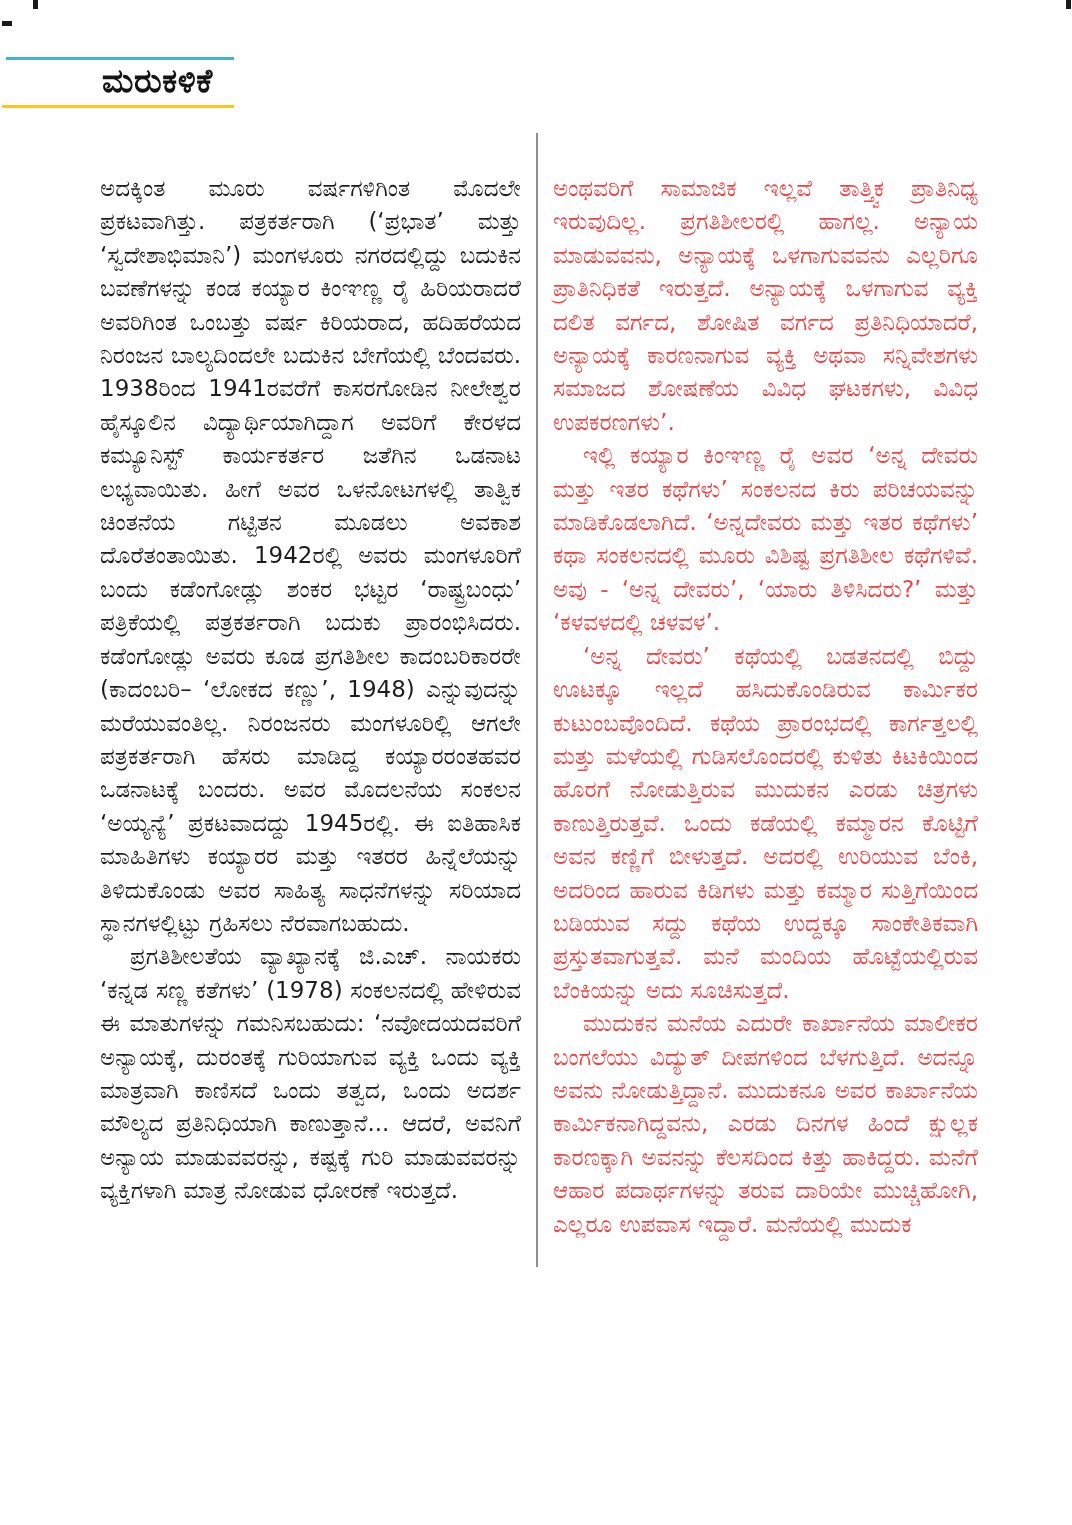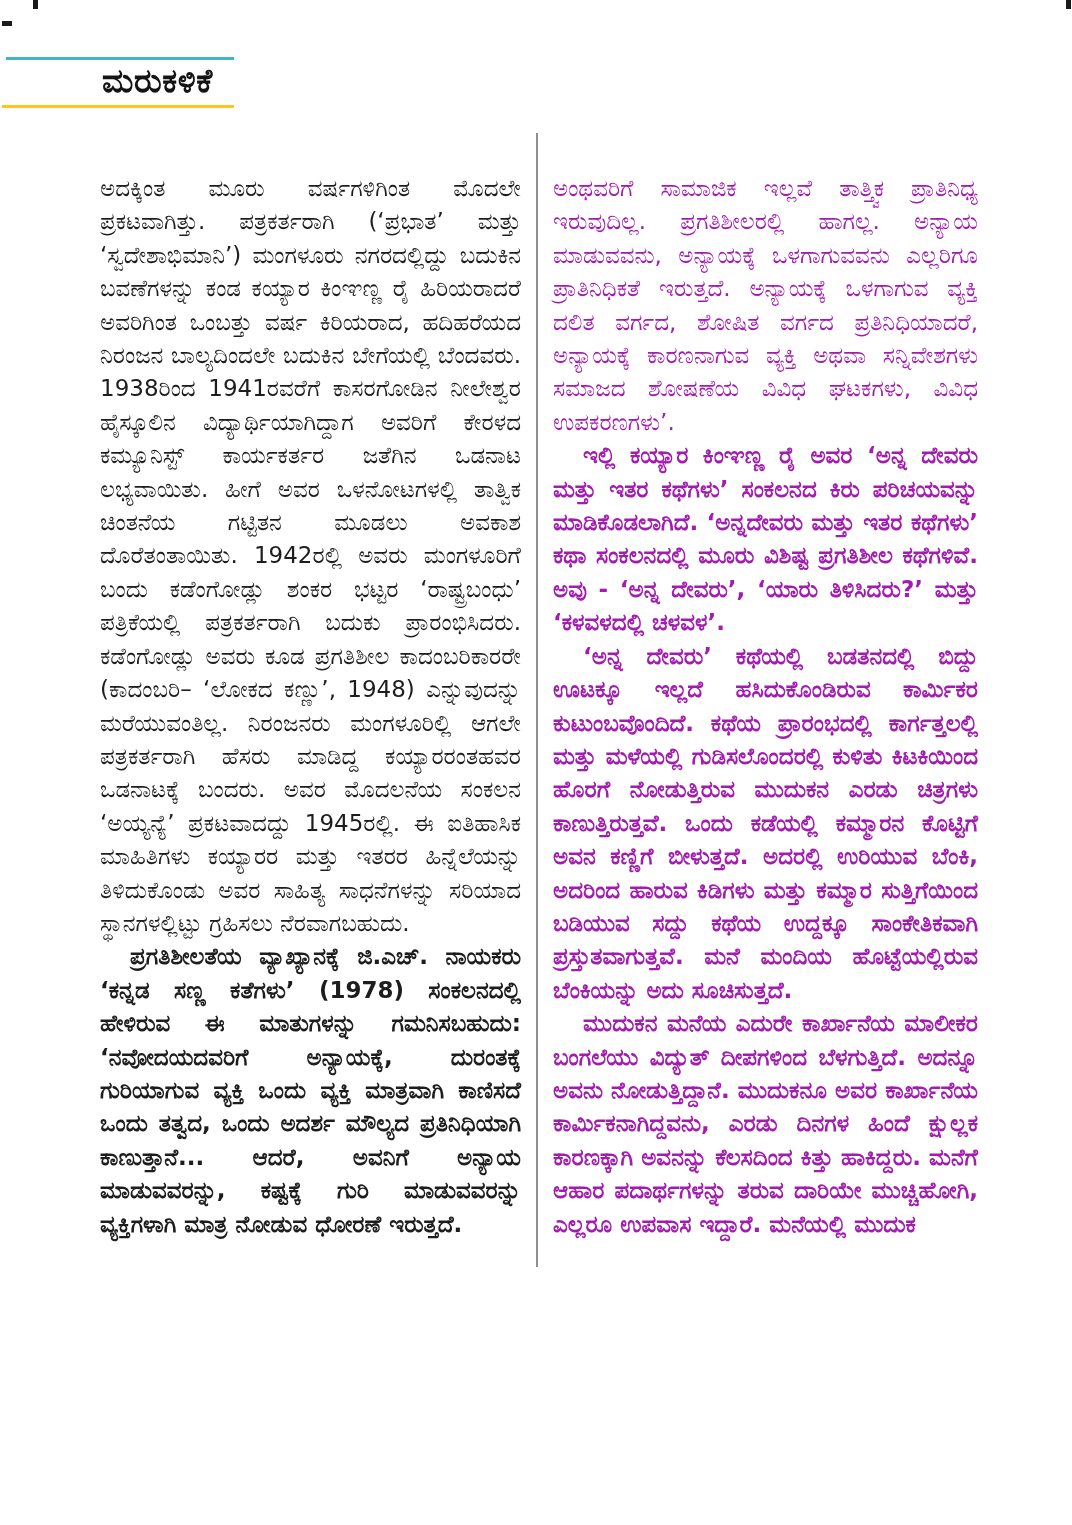--- a/index.html
+++ b/index.html
@@ -54,21 +54,21 @@
     top: 128px;
     color: #1d1d1d;
     font-size: 23px;
     line-height: 33.4px;
     text-align: justify;
     margin-top: 44px;
   }
   .column.left  { left: 100px; width: 421px; }
   .column.right { left: 553px; width: 425px; }
   .column p { margin: 0; }
-  .column p.indent { text-indent: 30px; font-weight: bold; }
+  .column p.indent { text-indent: 30px; }
   .col-divider {
     position: absolute;
     left: 536px; top: 133px;
     width: 2px; height: 1236px;
     background: #8f8f8f;
   }
 
   
   .footer {
     position: absolute;
@@ -109,21 +109,21 @@
   <div class="section-title">ಮರುಕಳಿಕೆ</div>
   <div class="rule-bottom" style="background: rgb(255, 197, 31);"></div>
 
   <div class="column left" style="color: rgb(29, 29, 29);">
     <p>ಅದಕ್ಕಿಂತ ಮೂರು ವರ್ಷಗಳಿಗಿಂತ ಮೊದಲೇ ಪ್ರಕಟವಾಗಿತ್ತು. ಪತ್ರಕರ್ತರಾಗಿ (‘ಪ್ರಭಾತ’ ಮತ್ತು ‘ಸ್ವದೇಶಾಭಿಮಾನಿ’) ಮಂಗಳೂರು ನಗರದಲ್ಲಿದ್ದು ಬದುಕಿನ ಬವಣೆಗಳನ್ನು ಕಂಡ ಕಯ್ಯಾರ ಕಿಂಞಣ್ಣ ರೈ ಹಿರಿಯರಾದರೆ ಅವರಿಗಿಂತ ಒಂಬತ್ತು ವರ್ಷ ಕಿರಿಯರಾದ, ಹದಿಹರೆಯದ ನಿರಂಜನ ಬಾಲ್ಯದಿಂದಲೇ ಬದುಕಿನ ಬೇಗೆಯಲ್ಲಿ ಬೆಂದವರು. 1938ರಿಂದ 1941ರವರೆಗೆ ಕಾಸರಗೋಡಿನ ನೀಲೇಶ್ವರ ಹೈಸ್ಕೂಲಿನ ವಿದ್ಯಾರ್ಥಿಯಾಗಿದ್ದಾಗ ಅವರಿಗೆ ಕೇರಳದ ಕಮ್ಯೂನಿಸ್ಟ್ ಕಾರ್ಯಕರ್ತರ ಜತೆಗಿನ ಒಡನಾಟ ಲಭ್ಯವಾಯಿತು. ಹೀಗೆ ಅವರ ಒಳನೋಟಗಳಲ್ಲಿ ತಾತ್ವಿಕ ಚಿಂತನೆಯ ಗಟ್ಟಿತನ ಮೂಡಲು ಅವಕಾಶ ದೊರೆತಂತಾಯಿತು. 1942ರಲ್ಲಿ ಅವರು ಮಂಗಳೂರಿಗೆ ಬಂದು ಕಡೆಂಗೋಡ್ಲು ಶಂಕರ ಭಟ್ಟರ ‘ರಾಷ್ಟ್ರಬಂಧು’ ಪತ್ರಿಕೆಯಲ್ಲಿ ಪತ್ರಕರ್ತರಾಗಿ ಬದುಕು ಪ್ರಾರಂಭಿಸಿದರು. ಕಡೆಂಗೋಡ್ಲು ಅವರು ಕೂಡ ಪ್ರಗತಿಶೀಲ ಕಾದಂಬರಿಕಾರರೇ (ಕಾದಂಬರಿ– ‘ಲೋಕದ ಕಣ್ಣು’, 1948) ಎನ್ನುವುದನ್ನು ಮರೆಯುವಂತಿಲ್ಲ. ನಿರಂಜನರು ಮಂಗಳೂರಿಲ್ಲಿ ಆಗಲೇ ಪತ್ರಕರ್ತರಾಗಿ ಹೆಸರು ಮಾಡಿದ್ದ ಕಯ್ಯಾರರಂತಹವರ ಒಡನಾಟಕ್ಕೆ ಬಂದರು. ಅವರ ಮೊದಲನೆಯ ಸಂಕಲನ ‘ಅಯ್ಯನ್ಯೆ’ ಪ್ರಕಟವಾದದ್ದು 1945ರಲ್ಲಿ. ಈ ಐತಿಹಾಸಿಕ ಮಾಹಿತಿಗಳು ಕಯ್ಯಾರರ ಮತ್ತು ಇತರರ ಹಿನ್ನೆಲೆಯನ್ನು ತಿಳಿದುಕೊಂಡು ಅವರ ಸಾಹಿತ್ಯ ಸಾಧನೆಗಳನ್ನು ಸರಿಯಾದ ಸ್ಥಾನಗಳಲ್ಲಿಟ್ಟು ಗ್ರಹಿಸಲು ನೆರವಾಗಬಹುದು.</p>
     <p class="indent">ಪ್ರಗತಿಶೀಲತೆಯ ವ್ಯಾಖ್ಯಾನಕ್ಕೆ ಜಿ.ಎಚ್. ನಾಯಕರು ‘ಕನ್ನಡ ಸಣ್ಣ ಕತೆಗಳು’ (1978) ಸಂಕಲನದಲ್ಲಿ ಹೇಳಿರುವ ಈ ಮಾತುಗಳನ್ನು ಗಮನಿಸಬಹುದು: ‘ನವೋದಯದವರಿಗೆ ಅನ್ಯಾಯಕ್ಕೆ, ದುರಂತಕ್ಕೆ ಗುರಿಯಾಗುವ ವ್ಯಕ್ತಿ ಒಂದು ವ್ಯಕ್ತಿ ಮಾತ್ರವಾಗಿ ಕಾಣಿಸದೆ ಒಂದು ತತ್ವದ, ಒಂದು ಅದರ್ಶ ಮೌಲ್ಯದ ಪ್ರತಿನಿಧಿಯಾಗಿ ಕಾಣುತ್ತಾನೆ... ಆದರೆ, ಅವನಿಗೆ ಅನ್ಯಾಯ ಮಾಡುವವರನ್ನು, ಕಷ್ಟಕ್ಕೆ ಗುರಿ ಮಾಡುವವರನ್ನು ವ್ಯಕ್ತಿಗಳಾಗಿ ಮಾತ್ರ ನೋಡುವ ಧೋರಣೆ ಇರುತ್ತದೆ.</p>
   </div>
 
   <div class="col-divider" style="background: rgb(143, 143, 143);"></div>
 
-  <div class="column right" style="color: #a21caf;">
+  <div class="column right" style="color: #ef4444;">
     <p>ಅಂಥವರಿಗೆ ಸಾಮಾಜಿಕ ಇಲ್ಲವೆ ತಾತ್ತ್ವಿಕ ಪ್ರಾತಿನಿಧ್ಯ ಇರುವುದಿಲ್ಲ. ಪ್ರಗತಿಶೀಲರಲ್ಲಿ ಹಾಗಲ್ಲ. ಅನ್ಯಾಯ ಮಾಡುವವನು, ಅನ್ಯಾಯಕ್ಕೆ ಒಳಗಾಗುವವನು ಎಲ್ಲರಿಗೂ ಪ್ರಾತಿನಿಧಿಕತೆ ಇರುತ್ತದೆ. ಅನ್ಯಾಯಕ್ಕೆ ಒಳಗಾಗುವ ವ್ಯಕ್ತಿ ದಲಿತ ವರ್ಗದ, ಶೋಷಿತ ವರ್ಗದ ಪ್ರತಿನಿಧಿಯಾದರೆ, ಅನ್ಯಾಯಕ್ಕೆ ಕಾರಣನಾಗುವ ವ್ಯಕ್ತಿ ಅಥವಾ ಸನ್ನಿವೇಶಗಳು ಸಮಾಜದ ಶೋಷಣೆಯ ವಿವಿಧ ಘಟಕಗಳು, ವಿವಿಧ ಉಪಕರಣಗಳು’.</p>
     <p class="indent">ಇಲ್ಲಿ ಕಯ್ಯಾರ ಕಿಂಞಣ್ಣ ರೈ ಅವರ ‘ಅನ್ನ ದೇವರು ಮತ್ತು ಇತರ ಕಥೆಗಳು’ ಸಂಕಲನದ ಕಿರು ಪರಿಚಯವನ್ನು ಮಾಡಿಕೊಡಲಾಗಿದೆ. ‘ಅನ್ನದೇವರು ಮತ್ತು ಇತರ ಕಥೆಗಳು’ ಕಥಾ ಸಂಕಲನದಲ್ಲಿ ಮೂರು ವಿಶಿಷ್ಟ ಪ್ರಗತಿಶೀಲ ಕಥೆಗಳಿವೆ. ಅವು - ‘ಅನ್ನ ದೇವರು’, ‘ಯಾರು ತಿಳಿಸಿದರು?’ ಮತ್ತು ‘ಕಳವಳದಲ್ಲಿ ಚಳವಳ’.</p>
     <p class="indent">‘ಅನ್ನ ದೇವರು’ ಕಥೆಯಲ್ಲಿ ಬಡತನದಲ್ಲಿ ಬಿದ್ದು ಊಟಕ್ಕೂ ಇಲ್ಲದೆ ಹಸಿದುಕೊಂಡಿರುವ ಕಾರ್ಮಿಕರ ಕುಟುಂಬವೊಂದಿದೆ. ಕಥೆಯ ಪ್ರಾರಂಭದಲ್ಲಿ ಕಾರ್ಗತ್ತಲಲ್ಲಿ ಮತ್ತು ಮಳೆಯಲ್ಲಿ ಗುಡಿಸಲೊಂದರಲ್ಲಿ ಕುಳಿತು ಕಿಟಕಿಯಿಂದ ಹೊರಗೆ ನೋಡುತ್ತಿರುವ ಮುದುಕನ ಎರಡು ಚಿತ್ರಗಳು ಕಾಣುತ್ತಿರುತ್ತವೆ. ಒಂದು ಕಡೆಯಲ್ಲಿ ಕಮ್ಮಾರನ ಕೊಟ್ಟಿಗೆ ಅವನ ಕಣ್ಣಿಗೆ ಬೀಳುತ್ತದೆ. ಅದರಲ್ಲಿ ಉರಿಯುವ ಬೆಂಕಿ, ಅದರಿಂದ ಹಾರುವ ಕಿಡಿಗಳು ಮತ್ತು ಕಮ್ಮಾರ ಸುತ್ತಿಗೆಯಿಂದ ಬಡಿಯುವ ಸದ್ದು ಕಥೆಯ ಉದ್ದಕ್ಕೂ ಸಾಂಕೇತಿಕವಾಗಿ ಪ್ರಸ್ತುತವಾಗುತ್ತವೆ. ಮನೆ ಮಂದಿಯ ಹೊಟ್ಟೆಯಲ್ಲಿರುವ ಬೆಂಕಿಯನ್ನು ಅದು ಸೂಚಿಸುತ್ತದೆ.</p>
     <p class="indent">ಮುದುಕನ ಮನೆಯ ಎದುರೇ ಕಾರ್ಖಾನೆಯ ಮಾಲೀಕರ ಬಂಗಲೆಯು ವಿದ್ಯುತ್ ದೀಪಗಳಿಂದ ಬೆಳಗುತ್ತಿದೆ. ಅದನ್ನೂ ಅವನು ನೋಡುತ್ತಿದ್ದಾನೆ. ಮುದುಕನೂ ಅವರ ಕಾರ್ಖಾನೆಯ ಕಾರ್ಮಿಕನಾಗಿದ್ದವನು, ಎರಡು ದಿನಗಳ ಹಿಂದೆ ಕ್ಷುಲ್ಲಕ ಕಾರಣಕ್ಕಾಗಿ ಅವನನ್ನು ಕೆಲಸದಿಂದ ಕಿತ್ತು ಹಾಕಿದ್ದರು. ಮನೆಗೆ ಆಹಾರ ಪದಾರ್ಥಗಳನ್ನು ತರುವ ದಾರಿಯೇ ಮುಚ್ಚಿಹೋಗಿ, ಎಲ್ಲರೂ ಉಪವಾಸ ಇದ್ದಾರೆ. ಮನೆಯಲ್ಲಿ ಮುದುಕ</p>
   </div>
 
   <div class="footer">
     <span class="page-number">124</span>
     <span class="magazine-name" style="color: #0c4a6e;">ಮಯೂರ</span>
     <span class="issue-date">ಅಕ್ಟೋಬರ್ 2027</span>

